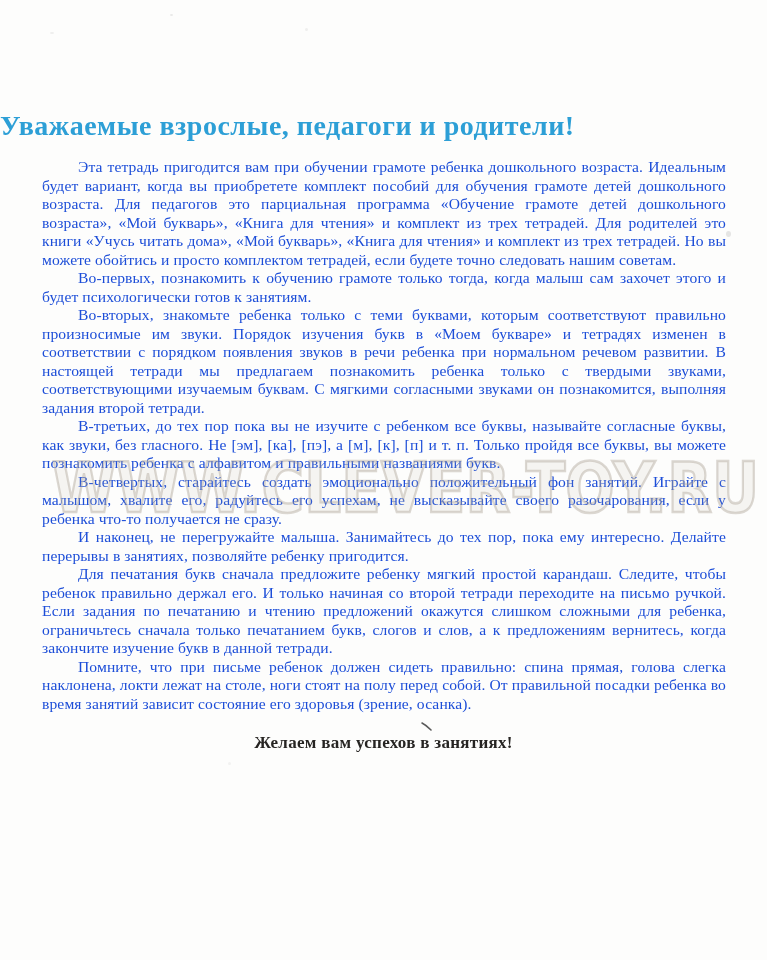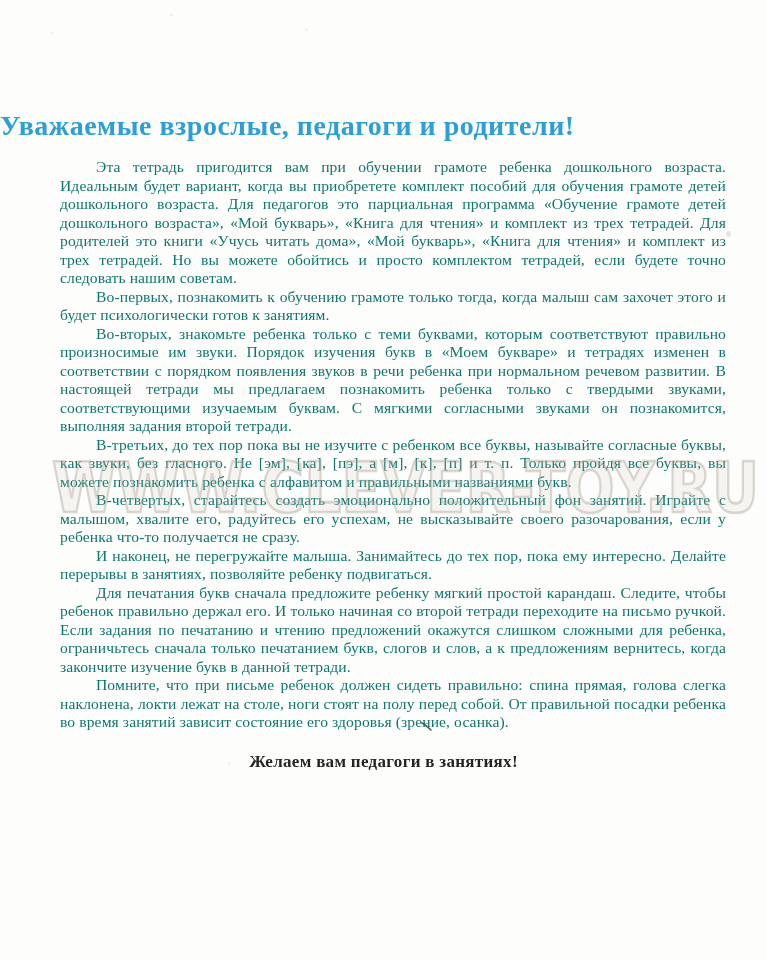--- a/index.html
+++ b/index.html
@@ -20,22 +20,22 @@
     margin: 106px 0 0 0;
     text-align: left;
     font-family: "Liberation Serif", serif;
     font-weight: bold;
     font-size: 28px;
     line-height: 40px;
     letter-spacing: 0.5px;
     color: #2d9fd6;
   }
   .body-text {
-    margin: 12px 41px 0 60px;
-    color: #0f766e;
+    margin: 12px 41px 0 42px;
+    color: #1d4ed8;
     font-size: 15.6px;
     line-height: 18.5px;
     letter-spacing: 0.1px;
     text-align: justify;
   }
   .body-text p {
     margin: 0;
     padding: 0;
     text-indent: 36px;
   }
@@ -91,26 +91,26 @@
   <div class="watermark">WWW.CLEVER-TOY.RU</div>
 
   <h1 class="heading">Уважаемые взрослые, педагоги и родители!</h1>
 
   <div class="body-text">
     <p>Эта тетрадь пригодится вам при обучении грамоте ребенка дошкольного возраста. Идеальным будет вариант, когда вы приобретете комплект пособий для обучения грамоте детей дошкольного возраста.  Для педагогов это парциальная программа «Обучение грамоте детей дошкольного возраста», «Мой букварь», «Книга для чтения» и комплект из трех тетрадей. Для родителей это книги «Учусь читать дома», «Мой букварь», «Книга для чтения» и комплект из трех тетрадей. Но вы можете обойтись и просто комплектом тетрадей, если будете точно следовать нашим советам.</p>
     <p>Во-первых, познакомить к обучению грамоте только тогда, когда малыш сам захочет этого и будет психологически готов к занятиям.</p>
     <p>Во-вторых, знакомьте ребенка только с теми буквами, которым соответствуют правильно произносимые им звуки. Порядок изучения букв в «Моем букваре» и тетрадях изменен в соответствии с порядком появления звуков в речи ребенка при нормальном речевом развитии. В настоящей тетради мы предлагаем познакомить ребенка только с твердыми звуками, соответствующими изучаемым буквам. С мягкими согласными звуками он познакомится, выполняя задания второй тетради.</p>
     <p>В-третьих, до тех пор пока вы не изучите с ребенком все буквы, называйте согласные буквы, как звуки, без гласного. Не [эм], [ка], [пэ], а [м], [к], [п] и т. п. Только пройдя все буквы, вы можете познакомить ребенка с алфавитом и правильными названиями букв.</p>
     <p>В-четвертых, старайтесь создать эмоционально положительный фон занятий. Играйте с малышом, хвалите его, радуйтесь его успехам, не высказывайте своего разочарования, если у ребенка что-то получается не сразу.</p>
-    <p>И наконец, не перегружайте малыша. Занимайтесь до тех пор, пока ему интересно. Делайте перерывы в занятиях, позволяйте ребенку подвигаться.</p>
+    <p>И наконец, не перегружайте малыша. Занимайтесь до тех пор, пока ему интересно. Делайте перерывы в занятиях, позволяйте ребенку пригодится.</p>
     <p>Для печатания букв сначала предложите ребенку мягкий простой карандаш. Следите, чтобы ребенок правильно держал его. И только начиная со второй тетради переходите на письмо ручкой. Если задания по печатанию и чтению предложений окажутся слишком сложными для ребенка, ограничьтесь сначала только печатанием букв, слогов и слов, а к предложениям вернитесь, когда закончите изучение букв в данной тетради.</p>
     <p>Помните, что при письме ребенок должен сидеть правильно: спина прямая, голова слегка наклонена, локти лежат на столе, ноги стоят на полу перед собой. От правильной посадки ребенка во время занятий зависит состояние его здоровья (зрение, осанка).</p>
   </div>
 
-  <div class="closing">Желаем вам педагоги в занятиях!</div>
+  <div class="closing">Желаем вам успехов в занятиях!</div>
 
   <svg class="pen-mark" viewBox="0 0 12 10" xmlns="http://www.w3.org/2000/svg" aria-hidden="true">
     <path d="M1,1 Q5,3 10,8" stroke="#5a5a5a" stroke-width="1.6" fill="none" stroke-linecap="round"></path>
   </svg>
 
   <div class="speck s1"></div>
   <div class="speck s2"></div>
   <div class="speck s3"></div>
   <div class="speck s4"></div>
   <div class="speck s5"></div>

